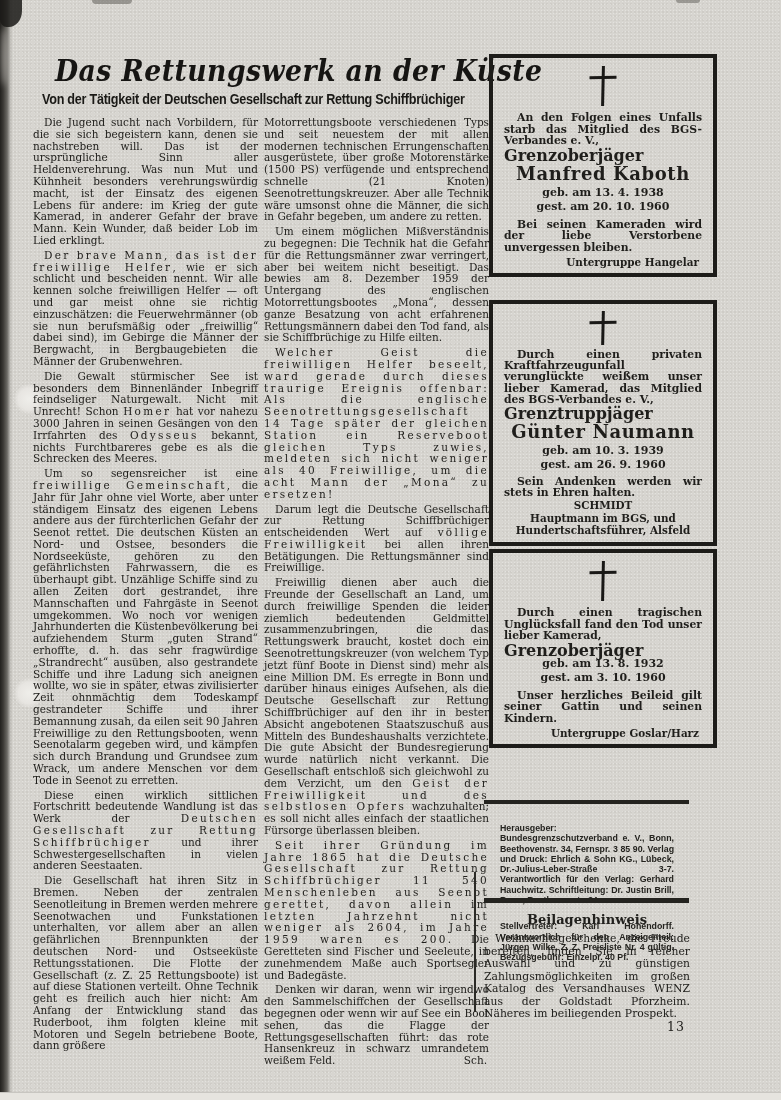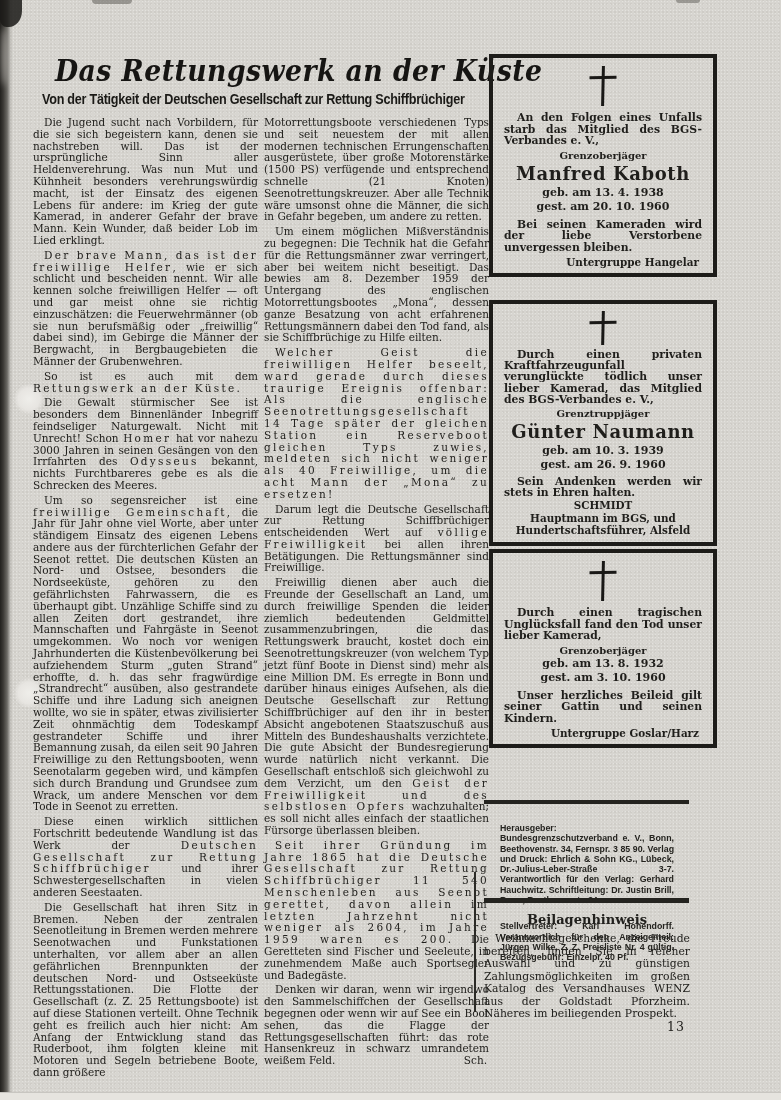--- a/index.html
+++ b/index.html
@@ -53,21 +53,21 @@
   
   .obit { position:absolute; left:489px; width:228px; box-sizing:border-box;
     border:4px solid #1d1c19; padding:6px 11px 5px; font-weight:bold; color:#1f1e1b; }
   .obit.b1 { top:54px; } .obit.b2 { top:300px; } .obit.b3 { top:549px; }
   .cross-wrap { position:relative; height:40px; margin:2px auto 6px; width:34px; }
   .cross-v { position:absolute; left:50%; top:0; width:3px; height:100%;
     background:#191816; transform:translateX(-50%) rotate(1.2deg); }
   .cross-h { position:absolute; top:10px; left:50%; width:27px; height:3px;
     background:#191816; transform:translateX(-50%) rotate(-1deg); }
   .o-intro { margin:2px 0 2px; font-size:10.8px; line-height:11.6px; text-align:justify; text-indent:13px; }
-  .o-rank { text-align:center; font-size:10px; line-height:13px; margin-top:2px; }
+  .o-rank { text-align:left; font-size:16px; line-height:13px; margin-top:2px; }
   .o-name { text-align:center; font-size:18px; line-height:21px; letter-spacing:.6px; margin:1px 0 2px; }
   .o-date { text-align:center; font-size:11px; line-height:14px; }
   .o-closing { margin:5px 0 0; font-size:10.8px; line-height:11.7px; text-align:justify; text-indent:13px; }
   .o-sig { font-size:10.4px; line-height:12.4px; margin-top:2px; }
   .o-sig.right { text-align:right; padding-right:3px; }
   .o-sig.center { text-align:center; margin-top:1px; }
   .obit.compact { padding-top:5px; }
   .obit.compact .cross-wrap { height:34px; margin-bottom:4px; }
   .obit.compact .o-intro { line-height:11.2px; }
   .obit.compact .o-closing { margin-top:4px; line-height:11.3px; }
@@ -101,21 +101,20 @@
   <div class="hole h1"></div>
   <div class="hole h2"></div>
   <div class="bottom-edge"></div>
 
   <h1 class="title">Das Rettungswerk an der Küste</h1>
   <div class="subtitle">Von der Tätigkeit der Deutschen Gesellschaft zur Rettung Schiffbrüchiger</div>
 
   <div class="col col1">
     <p class="bp">Die Jugend sucht nach Vorbildern, für die sie sich begeistern kann, denen sie nachstreben will. Das ist der ursprüngliche Sinn aller Heldenverehrung. Was nun Mut und Kühnheit besonders verehrungswürdig macht, ist der Einsatz des eigenen Lebens für andere: im Krieg der gute Kamerad, in anderer Gefahr der brave Mann. Kein Wunder, daß beider Lob im Lied erklingt.</p>
     <p class="bp"><span class="spaced">Der brave Mann, das ist der freiwillige Helfer</span>, wie er sich schlicht und bescheiden nennt. Wir alle kennen solche freiwilligen Helfer — oft und gar meist ohne sie richtig einzuschätzen: die Feuerwehrmänner (ob sie nun berufsmäßig oder „freiwillig“ dabei sind), im Gebirge die Männer der Bergwacht, in Bergbaugebieten die Männer der Grubenwehren.</p>
-    <p class="bp">So ist es auch mit dem <span class="spaced">Rettungswerk an der Küste.</span></p>
     <p class="bp">Die Gewalt stürmischer See ist besonders dem Binnenländer Inbegriff feindseliger Naturgewalt. Nicht mit Unrecht! Schon <span class="spaced">Homer</span> hat vor nahezu 3000 Jahren in seinen Gesängen von den Irrfahrten des <span class="spaced">Odysseus</span> bekannt, nichts Furchtbareres gebe es als die Schrecken des Meeres.</p>
     <p class="bp">Um so segensreicher ist eine <span class="spaced">freiwillige Gemeinschaft</span>, die Jahr für Jahr ohne viel Worte, aber unter ständigem Einsatz des eigenen Lebens andere aus der fürchterlichen Gefahr der Seenot rettet. Die deutschen Küsten an Nord- und Ostsee, besonders die Nordseeküste, gehören zu den gefährlichsten Fahrwassern, die es überhaupt gibt. Unzählige Schiffe sind zu allen Zeiten dort gestrandet, ihre Mannschaften und Fahrgäste in Seenot umgekommen. Wo noch vor wenigen Jahrhunderten die Küstenbevölkerung bei aufziehendem Sturm „guten Strand“ erhoffte, d. h. das sehr fragwürdige „Strandrecht“ ausüben, also gestrandete Schiffe und ihre Ladung sich aneignen wollte, wo sie in später, etwas zivilisierter Zeit ohnmächtig dem Todeskampf gestrandeter Schiffe und ihrer Bemannung zusah, da eilen seit 90 Jahren Freiwillige zu den Rettungsbooten, wenn Seenotalarm gegeben wird, und kämpfen sich durch Brandung und Grundsee zum Wrack, um andere Menschen vor dem Tode in Seenot zu erretten.</p>
     <p class="bp">Diese einen wirklich sittlichen Fortschritt bedeutende Wandlung ist das Werk der <span class="spaced">Deutschen Gesellschaft zur Rettung Schiffbrüchiger</span> und ihrer Schwestergesellschaften in vielen anderen Seestaaten.</p>
     <p class="bp">Die Gesellschaft hat ihren Sitz in Bremen. Neben der zentralen Seenotleitung in Bremen werden mehrere Seenotwachen und Funkstationen unterhalten, vor allem aber an allen gefährlichen Brennpunkten der deutschen Nord- und Ostseeküste Rettungsstationen. Die Flotte der Gesellschaft (z. Z. 25 Rettungsboote) ist auf diese Stationen verteilt. Ohne Technik geht es freilich auch hier nicht: Am Anfang der Entwicklung stand das Ruderboot, ihm folgten kleine mit Motoren und Segeln betriebene Boote, dann größere</p>
   </div>
 
   <div class="col col2">
     <p class="bp noind">Motorrettungsboote verschiedenen Typs und seit neuestem der mit allen modernen technischen Errungenschaften ausgerüstete, über große Motorenstärke (1500 PS) verfügende und entsprechend schnelle (21 Knoten) Seenotrettungskreuzer. Aber alle Technik wäre umsonst ohne die Männer, die sich in Gefahr begeben, um andere zu retten.</p>
     <p class="bp">Um einem möglichen Mißverständnis zu begegnen: Die Technik hat die Gefahr für die Rettungsmänner zwar verringert, aber bei weitem nicht beseitigt. Das bewies am 8. Dezember 1959 der Untergang des englischen Motorrettungsbootes „Mona“, dessen ganze Besatzung von acht erfahrenen Rettungsmännern dabei den Tod fand, als sie Schiffbrüchige zu Hilfe eilten.</p>
     <p class="bp"><span class="spaced">Welcher Geist die freiwilligen Helfer beseelt, ward gerade durch dieses traurige Ereignis offenbar: Als die englische Seenotrettungsgesellschaft 14 Tage später der gleichen Station ein Reserveboot gleichen Typs zuwies, meldeten sich nicht weniger als 40 Freiwillige, um die acht Mann der „Mona“ zu ersetzen!</span></p>
@@ -138,21 +137,21 @@
     <div class="o-date">gest. am 20. 10. 1960</div>
     <p class="o-closing">Bei seinen Kameraden wird der liebe Verstorbene unvergessen bleiben.</p>
     <div class="o-sig right">Untergruppe Hangelar</div>
   </section>
 
   <section class="obit b2 compact">
     <div class="cross-wrap">
         <span class="cross-v"></span>
         <span class="cross-h"></span>
       </div>
-    <p class="o-intro">Durch einen privaten Kraftfahrzeugunfall verunglückte tödlich unser lieber Kamerad, das Mitglied des BGS-Verbandes e. V.,</p>
+    <p class="o-intro">Durch einen privaten Kraftfahrzeugunfall verunglückte weißem unser lieber Kamerad, das Mitglied des BGS-Verbandes e. V.,</p>
     <div class="o-rank">Grenztruppjäger</div>
     <div class="o-name">Günter Naumann</div>
     <div class="o-date">geb. am 10. 3. 1939</div>
     <div class="o-date">gest. am 26. 9. 1960</div>
     <p class="o-closing">Sein Andenken werden wir stets in Ehren halten.</p>
     <div class="o-sig center">SCHMIDT</div>
     <div class="o-sig center">Hauptmann im BGS, und</div>
     <div class="o-sig center">Hundertschaftsführer, Alsfeld</div>
   </section>
 

